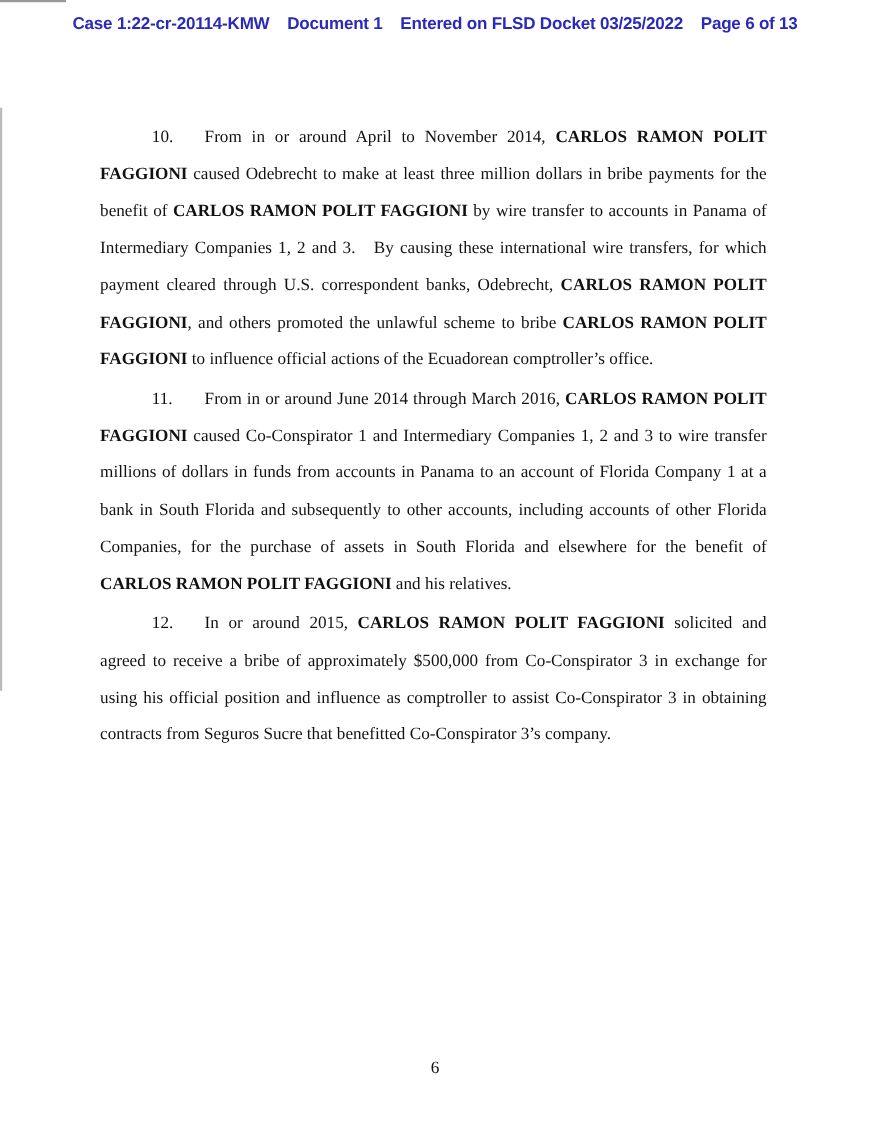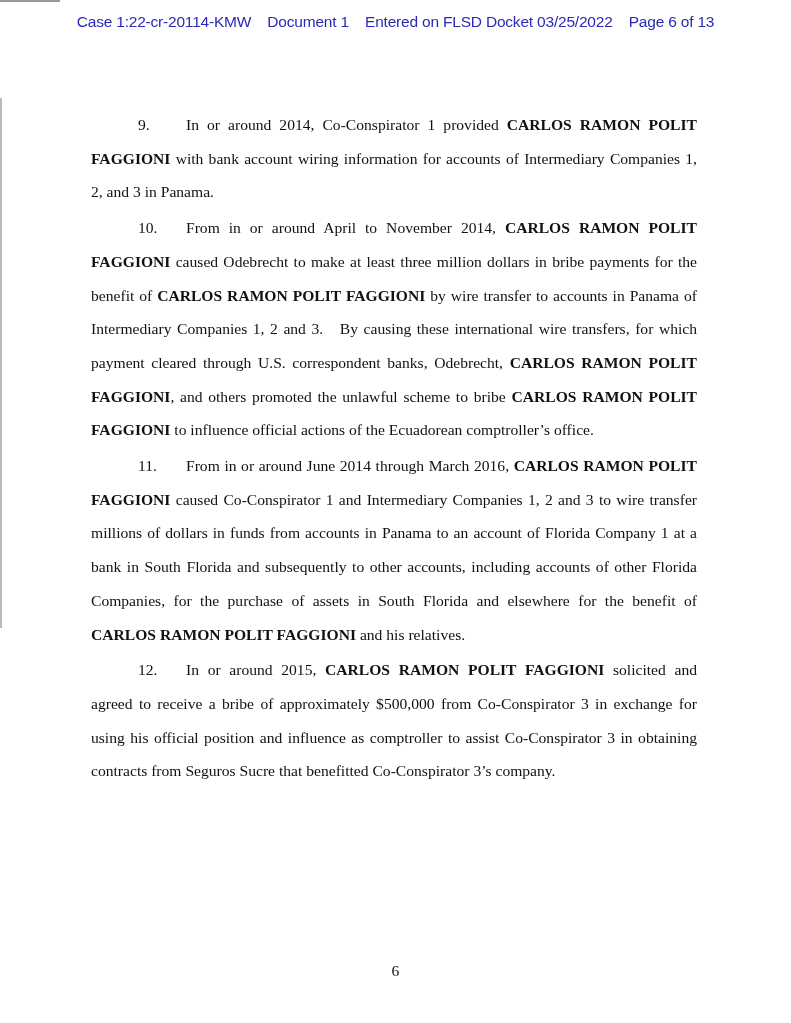--- a/index.html
+++ b/index.html
@@ -3,21 +3,21 @@
 <meta charset="utf-8">
 <style>
   html, body { margin: 0; padding: 0; }
   body {
     width: 791px; height: 1023px; background: #ffffff; position: relative; overflow: hidden;
     font-family: "Liberation Serif", "DejaVu Serif", serif; color: #111;
   }
   .header {
     position: absolute; top: 13px; left: 0; width: 791px; text-align: center;
     font-family: "Liberation Sans", "DejaVu Sans", sans-serif; font-size: 15.5px;
-    color: #2a2ab8; letter-spacing: -0.2px; white-space: nowrap;
+    color: #2a2ab8; letter-spacing: -0.2px; white-space: nowrap; font-weight: bold;
   }
   .header span { margin: 0 6px; }
   .scan-mark-top { position: absolute; top: 0; left: 0; width: 60px; height: 2px; background: #999; }
   .scan-edge { position: absolute; top: 98px; left: 0; width: 2px; height: 530px; background: #bbb; }
   .body-text {
     position: absolute; left: 91px; top: 108px; width: 606px;
     font-size: 15.6px; line-height: 33.7px; text-align: justify;
   }
   .para { margin: 0 0 2px 0; text-indent: 47px; }
   .para .num { display: inline-block; width: 48px; text-indent: 0; }
@@ -36,23 +36,20 @@
 
 <div class="header">
   <span>Case 1:22-cr-20114-KMW</span>
   <span>Document 1</span>
   <span>Entered on FLSD Docket 03/25/2022</span>
   <span>Page 6 of 13</span>
 </div>
 
 <div class="body-text">
   <p class="para">
-    <span class="num">9.</span><span class="segs"><span>In or around 2014, Co-Conspirator 1 provided </span><b>CARLOS RAMON POLIT FAGGIONI</b><span> with bank account wiring information for accounts of Intermediary Companies 1, 2, and 3 in Panama.</span></span>
-  </p>
-  <p class="para">
     <span class="num">10.</span><span class="segs"><span>From in or around April to November 2014, </span><b>CARLOS RAMON POLIT FAGGIONI</b><span> caused Odebrecht to make at least three million dollars in bribe payments for the benefit of </span><b>CARLOS RAMON POLIT FAGGIONI</b><span> by wire transfer to accounts in Panama of Intermediary Companies 1, 2 and 3.&nbsp;&nbsp; By causing these international wire transfers, for which payment cleared through U.S. correspondent banks, Odebrecht, </span><b>CARLOS RAMON POLIT FAGGIONI</b><span>, and others promoted the unlawful scheme to bribe </span><b>CARLOS RAMON POLIT FAGGIONI</b><span> to influence official actions of the Ecuadorean comptroller’s office.</span></span>
   </p>
   <p class="para">
     <span class="num">11.</span><span class="segs"><span>From in or around June 2014 through March 2016, </span><b>CARLOS RAMON POLIT FAGGIONI</b><span> caused Co-Conspirator 1 and Intermediary Companies 1, 2 and 3 to wire transfer millions of dollars in funds from accounts in Panama to an account of Florida Company 1 at a bank in South Florida and subsequently to other accounts, including accounts of other Florida Companies, for the purchase of assets in South Florida and elsewhere for the benefit of </span><b>CARLOS RAMON POLIT FAGGIONI</b><span> and his relatives.</span></span>
   </p>
   <p class="para">
     <span class="num">12.</span><span class="segs"><span>In or around 2015, </span><b>CARLOS RAMON POLIT FAGGIONI</b><span> solicited and agreed to receive a bribe of approximately $500,000 from Co-Conspirator 3 in exchange for using his official position and influence as comptroller to assist Co-Conspirator 3 in obtaining contracts from Seguros Sucre that benefitted Co-Conspirator 3’s company.</span></span>
   </p>
 </div>
 

